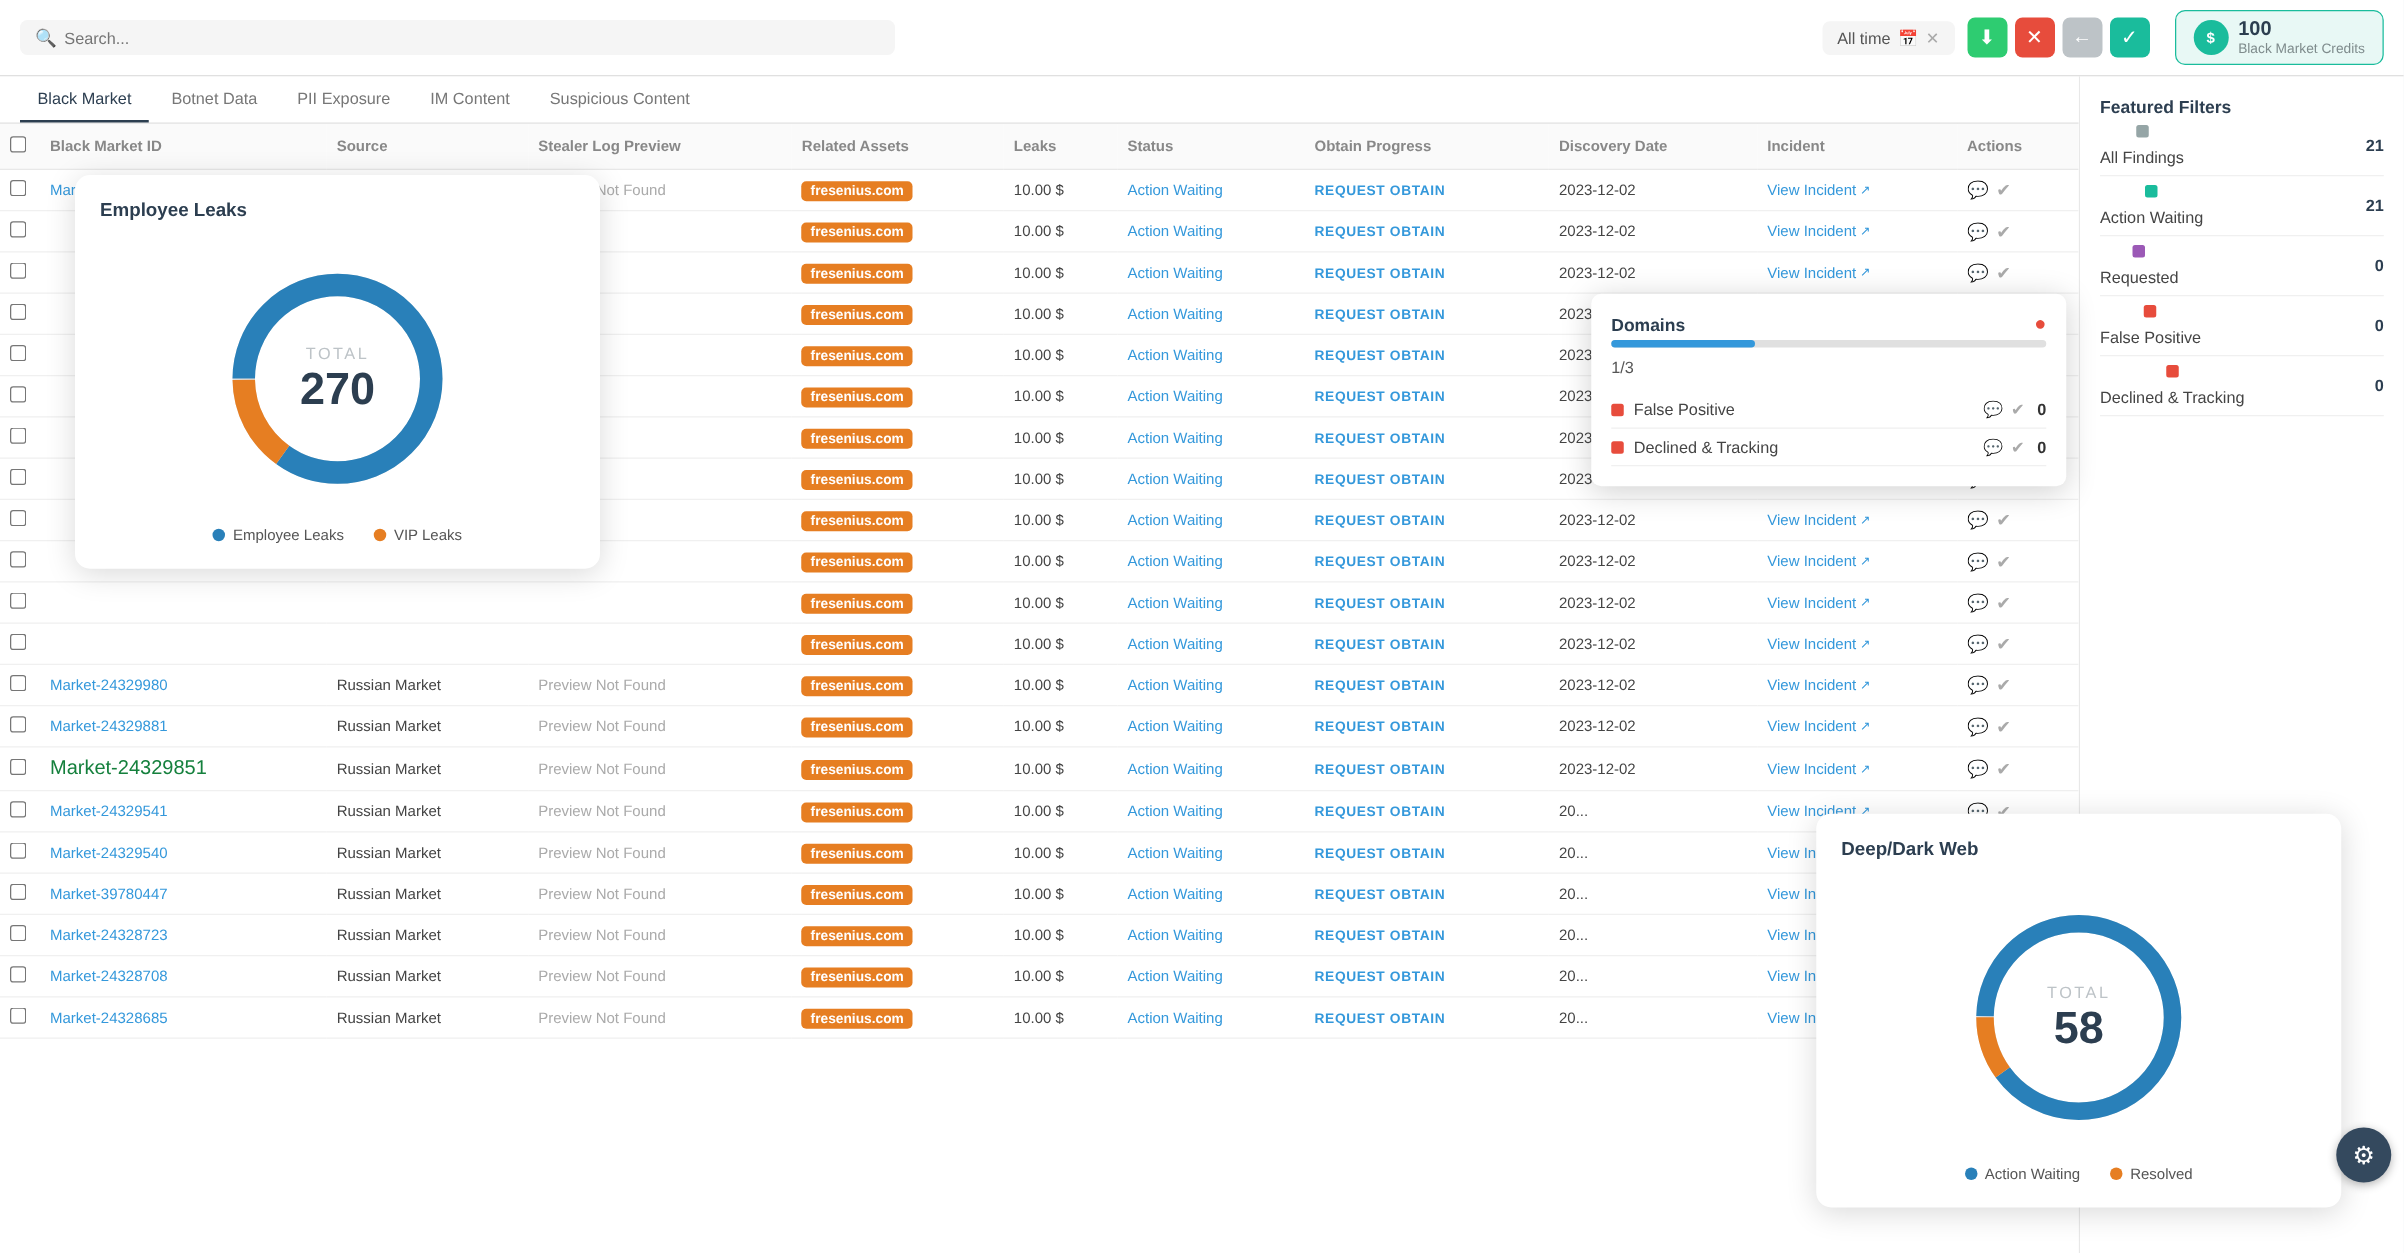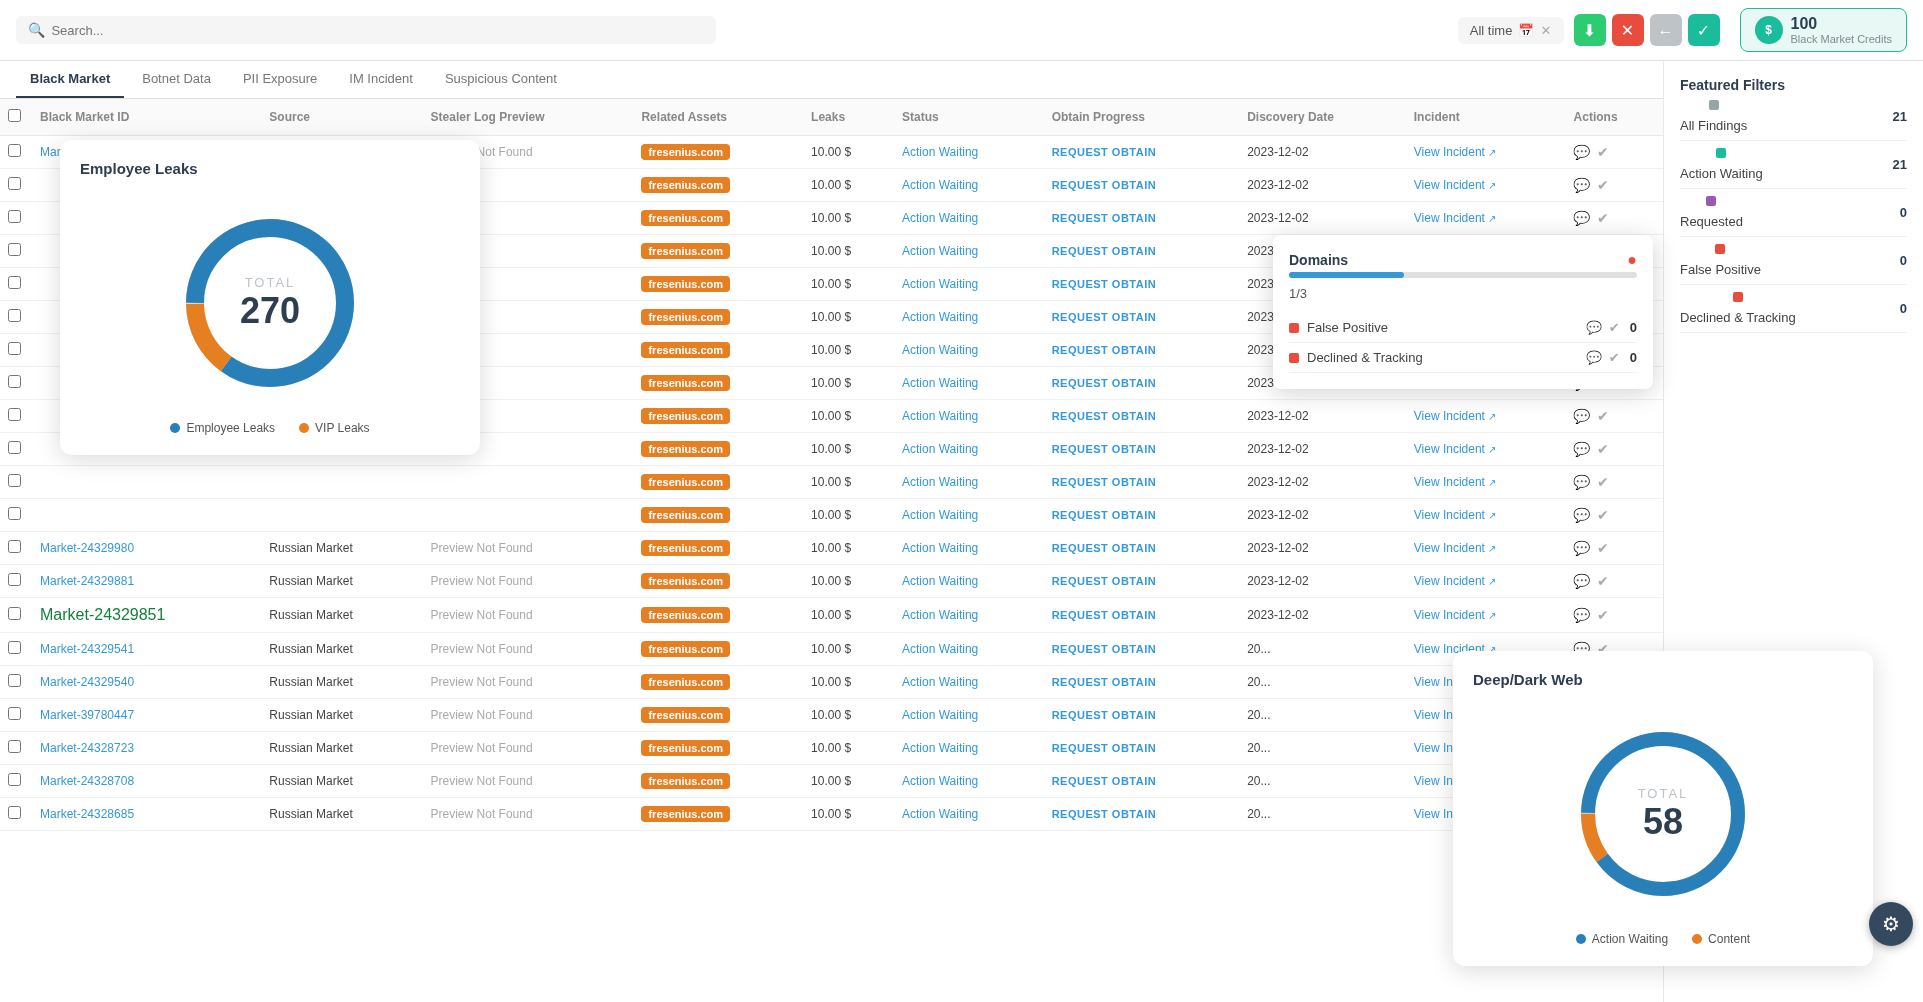--- a/index.html
+++ b/index.html
@@ -26,21 +26,21 @@
 
     
     .main { display: flex; height: calc(1002px - 57px); }
 
     
     .content { flex: 1; background: #fff; overflow: hidden; position: relative; }
 
     
     .tabs { display: flex; border-bottom: 1px solid #e0e0e0; padding: 0 16px; gap: 4px; background: #fff; }
     .tab { padding: 10px 14px; font-size: 13px; color: #777; cursor: pointer; border-bottom: 2px solid transparent; white-space: nowrap; }
-    .tab.active { color: #2c3e50; border-bottom: 2px solid #2c3e50; font-weight: 700; }
+    .tab.active { color: #2c3e50; border-bottom: 2px solid #2c3e50; font-weight: 400; }
 
     
     .table-wrap { overflow-y: auto; height: calc(100% - 44px); }
     table { width: 100%; border-collapse: collapse; }
     thead th { background: #fafafa; padding: 10px 8px; text-align: left; font-size: 12px; color: #888; font-weight: 600; border-bottom: 1px solid #e8e8e8; white-space: nowrap; }
     tbody tr { border-bottom: 1px solid #f0f0f0; }
     tbody td { padding: 8px 8px; font-size: 12px; color: #444; vertical-align: middle; }
     .checkbox-col { width: 32px; }
     input[type="checkbox"] { cursor: pointer; }
 
@@ -124,21 +124,21 @@
 </div>
 
 <div class="main">
 
   <div class="content">
 
     <div class="tabs">
       <div class="tab active">Black Market</div>
       <div class="tab">Botnet Data</div>
       <div class="tab">PII Exposure</div>
-      <div class="tab">IM Incident</div>
+      <div class="tab">IM Content</div>
       <div class="tab">Suspicious Content</div>
     </div>
 
     <div class="table-wrap">
       <table>
         <thead>
           <tr>
             <th class="checkbox-col"><input type="checkbox" style=""></th>
             <th>Black Market ID</th>
             <th>Source</th>
@@ -699,18 +699,18 @@
       <span class="donut-total-number">58</span>
     </div>
   </div>
   <div class="donut-legend">
     <div class="legend-item">
       <div class="legend-dot" style="background:#2980b9;"></div>
       <span>Action Waiting</span>
     </div>
     <div class="legend-item">
       <div class="legend-dot" style="background:#e67e22;"></div>
-      <span>Content</span>
+      <span>Resolved</span>
     </div>
   </div>
 </div>
 
 <div class="settings-fab">⚙</div>
 
 </body></html>

